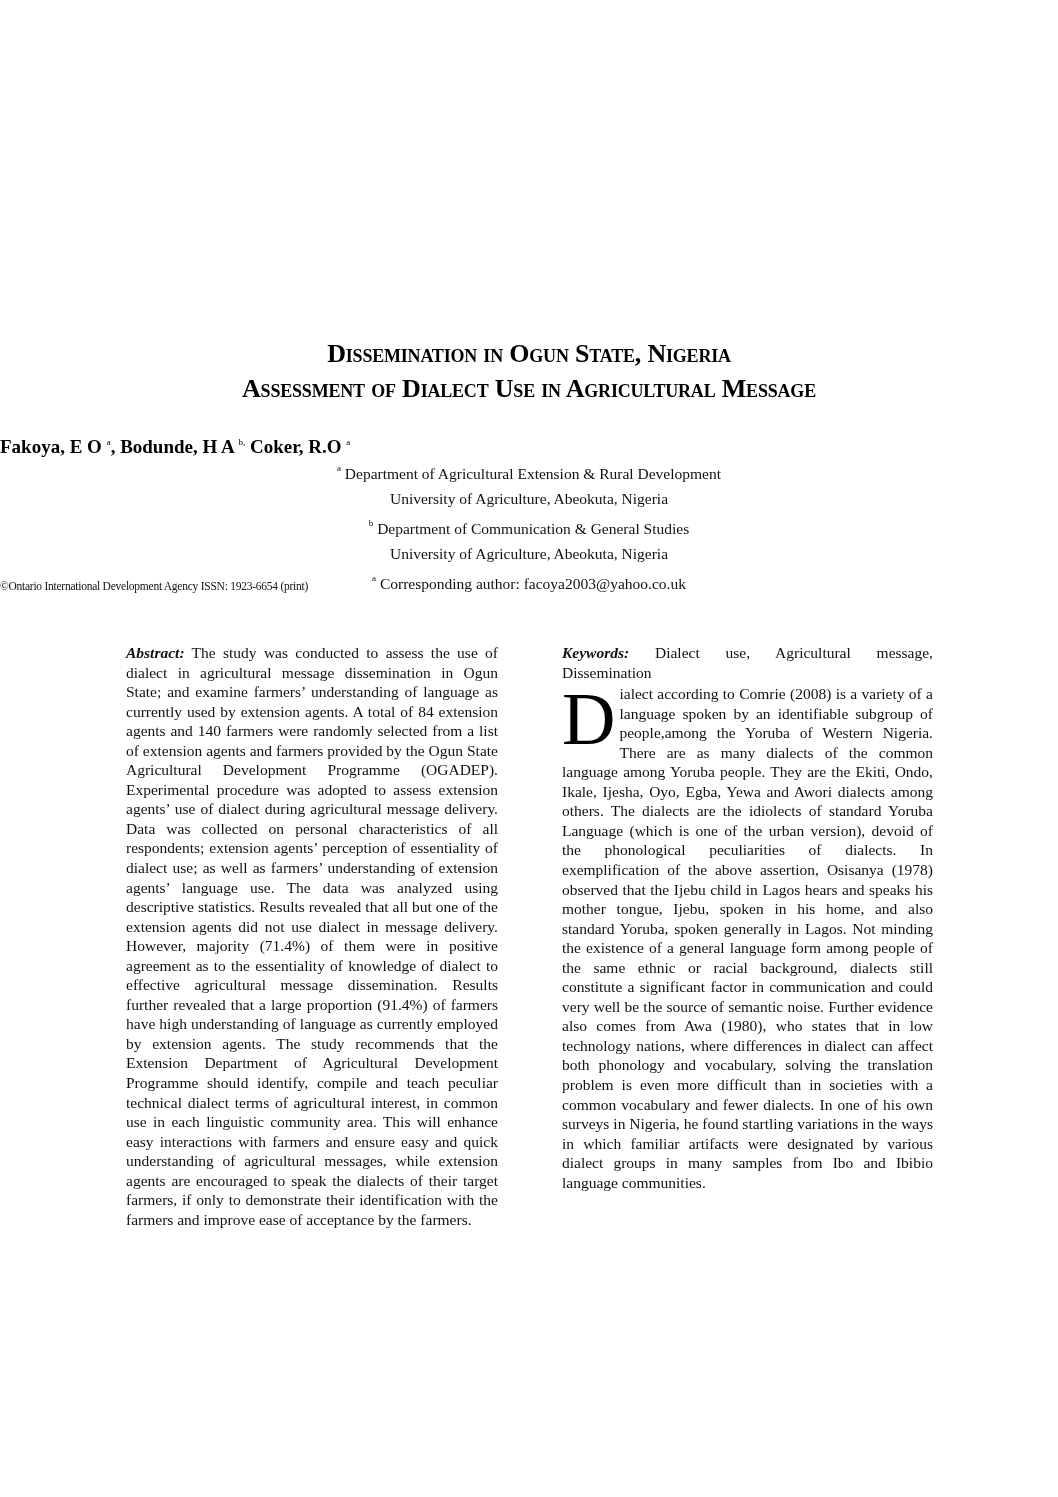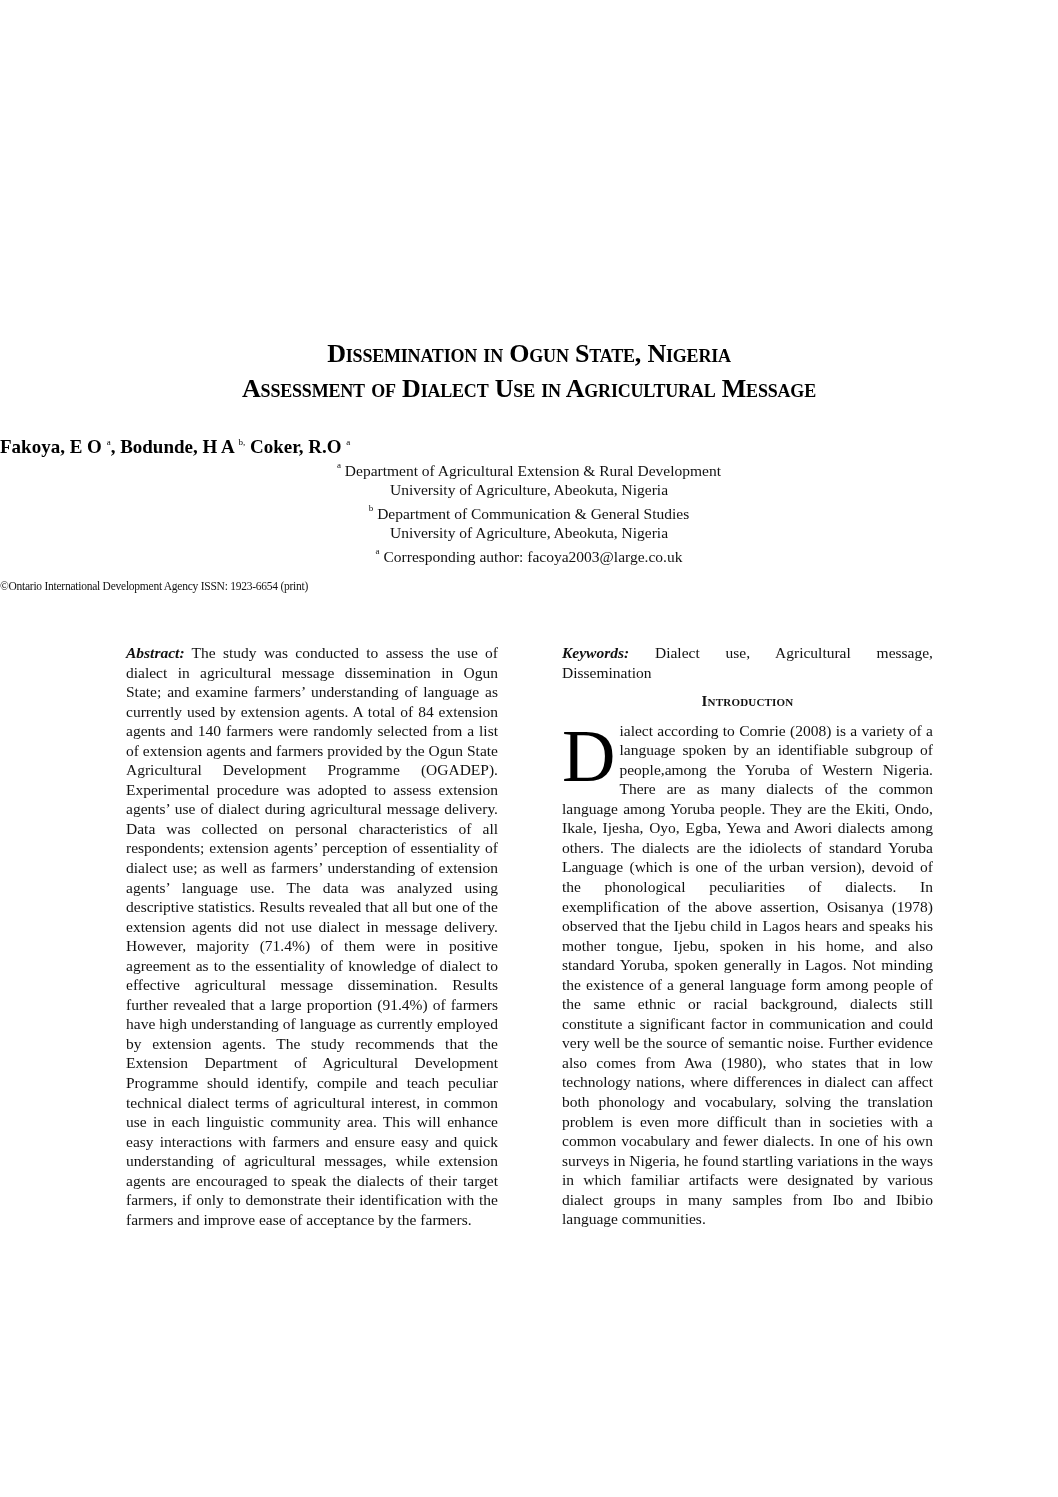--- a/index.html
+++ b/index.html
@@ -11,21 +11,21 @@
     position: absolute; left: 0; width: 1058px; top: 336px;
     text-align: center; font-weight: bold; font-size: 26px; line-height: 35px;
     font-variant: small-caps; letter-spacing: -0.2px; color: #000;
   }
   .title .line { display: block; white-space: nowrap; }
   .authors {
     position: absolute; left: 0; width: 886px; top: 430px; text-align: left;
     font-size: 19px; font-weight: bold; line-height: 24px; color: #000;
   }
   .authors sup, .aff sup { font-size: 9px; vertical-align: 8px; font-weight: normal; }
-  .affs { position: absolute; left: 0; width: 1058px; top: 456px; text-align: center; font-size: 15.5px; line-height: 19px; }
+  .affs { position: absolute; left: 0; width: 1058px; top: 456px; text-align: center; font-size: 15.5px; line-height: 25px; }
   .aff { display: block; white-space: nowrap; }
   .journal { position: absolute; left: 0; width: 1058px; top: 578px; text-align: left; font-size: 11.5px; line-height: 17px; letter-spacing: -0.25px; }
   .journal .jl { display: block; white-space: nowrap; }
   .col {
     position: absolute; top: 641px; font-size: 15.5px; line-height: 19.55px;
     text-align: justify; hyphens: none;
   }
   .col.left { left: 124px; width: 376px; }
   .col.right { left: 560px; width: 375px; }
   .col p { margin: 2px; }
@@ -50,28 +50,27 @@
 
 <div class="authors">
   <span><span>Fakoya, E O</span> <sup>a</sup><span>, </span></span><span><span>Bodunde, H A</span> <sup>b,</sup><span> </span></span><span><span>Coker, R.O</span> <sup>a</sup></span>
 </div>
 
 <div class="affs">
   <span class="aff"><sup>a</sup> <span>Department of Agricultural Extension &amp; Rural Development</span></span>
   <span class="aff"><span>University of Agriculture, Abeokuta, Nigeria</span></span>
   <span class="aff"><sup>b</sup> <span>Department of Communication &amp; General Studies</span></span>
   <span class="aff"><span>University of Agriculture, Abeokuta, Nigeria</span></span>
-  <span class="aff"><sup>a</sup> <span>Corresponding author: facoya2003@large.co.uk</span></span>
+  <span class="aff"><sup>a</sup> <span>Corresponding author: facoya2003@yahoo.co.uk</span></span>
 </div>
 
 <div class="journal">
   <span class="jl">©Ontario International Development Agency ISSN: 1923-6654 (print)</span>
 </div>
 
 <div class="col left">
   <p><span class="lbl">Abstract:</span> <span>The study was conducted to assess the use of dialect in agricultural message dissemination in Ogun State; and examine farmers’ understanding of language as currently used by extension agents. A total of 84 extension agents and 140 farmers were randomly selected from a list of extension agents and farmers provided by the Ogun State Agricultural Development Programme (OGADEP). Experimental procedure was adopted to assess extension agents’ use of dialect during agricultural message delivery. Data was collected on personal characteristics of all respondents; extension agents’ perception of essentiality of dialect use; as well as farmers’ understanding of extension agents’ language use. The data was analyzed using descriptive statistics. Results revealed that all but one of the extension agents did not use dialect in message delivery. However, majority (71.4%) of them were in positive agreement as to the essentiality of knowledge of dialect to effective agricultural message dissemination. Results further revealed that a large proportion (91.4%) of farmers have high understanding of language as currently employed by extension agents. The study recommends that the Extension Department of Agricultural Development Programme should identify, compile and teach peculiar technical dialect terms of agricultural interest, in common use in each linguistic community area. This will enhance easy interactions with farmers and ensure easy and quick understanding of agricultural messages, while extension agents are encouraged to speak the dialects of their target farmers, if only to demonstrate their identification with the farmers and improve ease of acceptance by the farmers.</span></p>
 </div>
 
 <div class="col right">
   <p><span class="lbl">Keywords:</span> <span>Dialect use, Agricultural message, Dissemination</span></p>
-  <div class="section-head">Introduction</div>
   <p><span class="dropcap">D</span><span>ialect according to Comrie (2008) is a variety of a language spoken by an identifiable subgroup of people,among the Yoruba of Western Nigeria. There are as many dialects of the common  language among Yoruba people. They are the Ekiti, Ondo, Ikale, Ijesha, Oyo, Egba, Yewa and Awori dialects among others. The dialects are the idiolects of standard Yoruba Language (which is one of the urban version), devoid of the phonological peculiarities of dialects. In exemplification of the above assertion, Osisanya (1978) observed that the Ijebu child in Lagos hears and speaks his mother tongue, Ijebu, spoken in his home, and also standard Yoruba, spoken generally in Lagos. Not minding the existence of a general language form among people of the same ethnic or racial background, dialects still constitute a significant factor in communication and could very well be the source of semantic noise. Further evidence also comes from Awa (1980), who states that in low technology nations, where differences in dialect can affect both phonology and vocabulary, solving the translation problem is even more difficult than in societies with a common vocabulary and fewer dialects. In one of his own surveys in Nigeria, he found startling variations in the ways in which familiar artifacts were designated by various dialect groups in many samples from Ibo and Ibibio language communities.</span></p>
 </div>
 
 </body></html>

